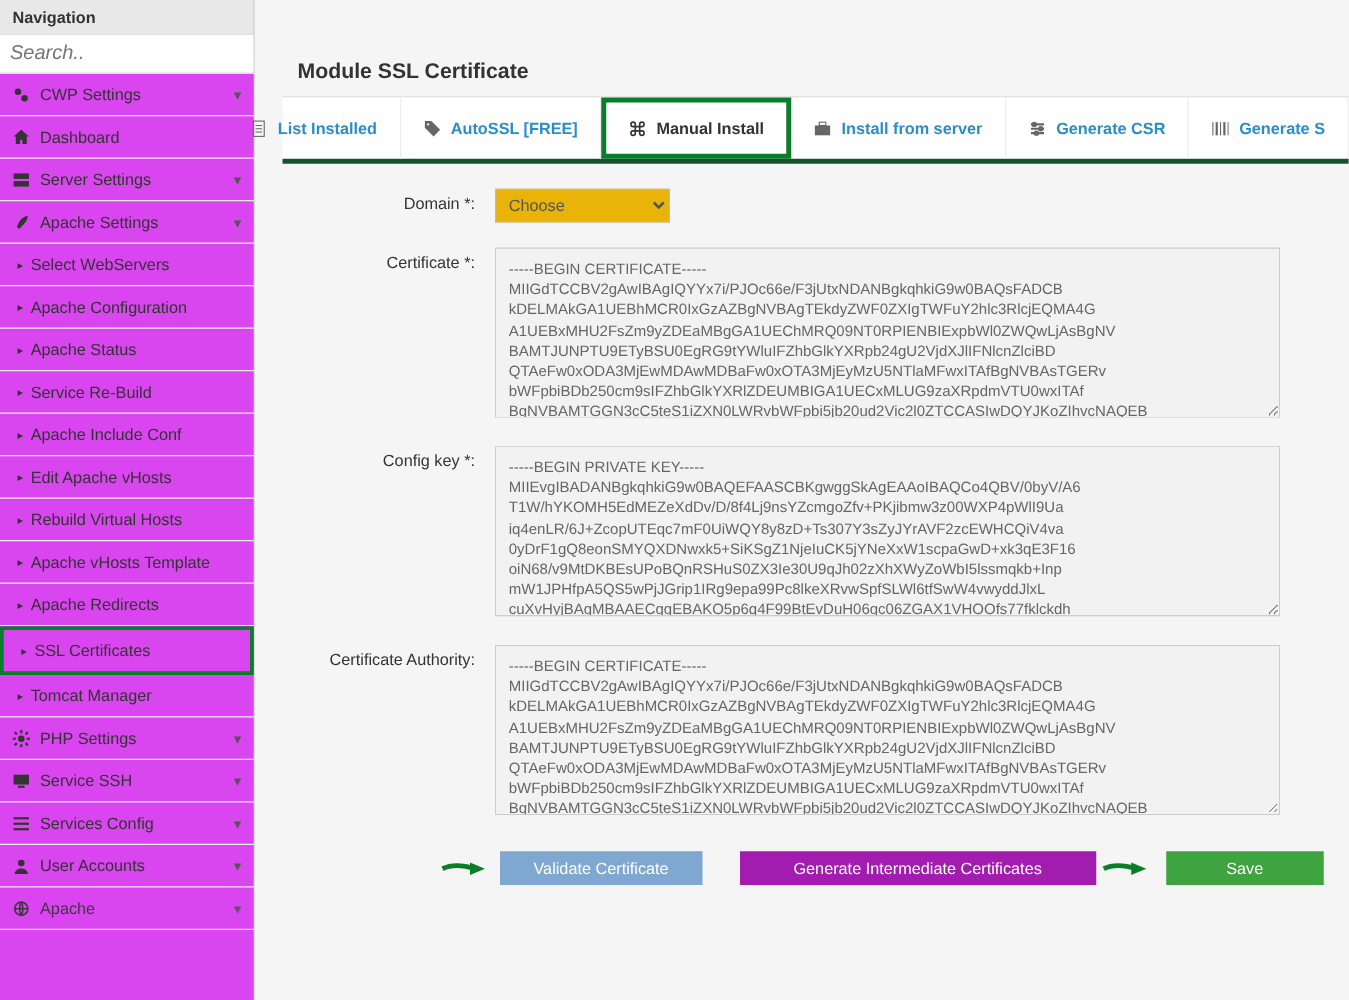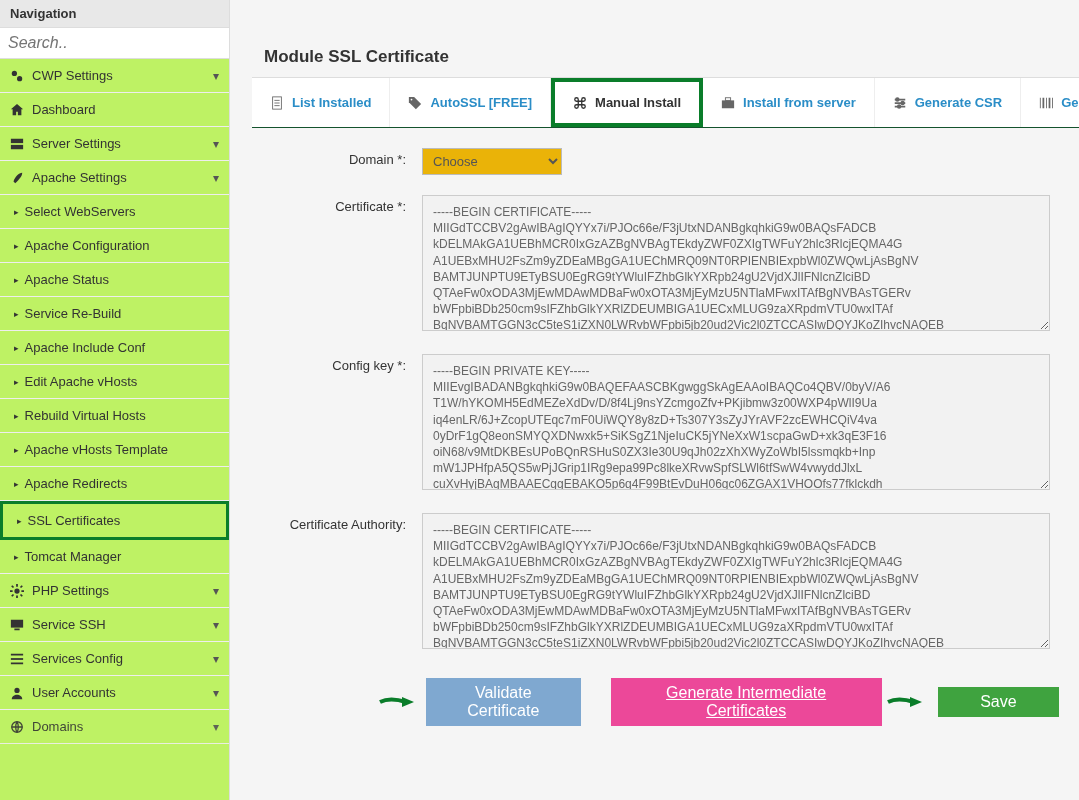--- a/index.html
+++ b/index.html
@@ -1,42 +1,42 @@
 <!DOCTYPE html>
 <html><head>
 <meta charset="utf-8">
 <style>
 * { box-sizing: border-box; margin: 0; padding: 0; }
 body { font-family: "Helvetica Neue", Helvetica, Arial, sans-serif; font-size: 13px; color: #333; background: #f5f5f5; width: 1079px; overflow: hidden; }
 .container { display: flex; width: 1079px; }
-.sidebar { width: 230px; background: #bef264; border-right: 1px solid #ddd; min-height: 800px; }
+.sidebar { width: 204px; background: #d946ef; border-right: 1px solid #ddd; min-height: 800px; }
 .nav-title { background: #e8e8e8; padding: 6px 10px; font-weight: bold; font-size: 13px; border-bottom: 1px solid #ddd; color: #333; }
 .search-box { width: 100%; border: none; border-bottom: 1px solid #ddd; padding: 6px 8px; font-size: 16px; color: #888; font-style: italic; background: #fff; outline: none; }
 .nav-item { display: flex; align-items: center; justify-content: space-between; padding: 9px 10px; border-bottom: 1px solid #eee; font-size: 13px; color: #333; cursor: pointer; }
 .nav-item .label { display: flex; align-items: center; gap: 8px; }
 .nav-item .icn { width: 14px; height: 14px; display: inline-flex; align-items: center; justify-content: center; color: #333; }
 .sub-item { display: flex; align-items: center; gap: 6px; padding: 9px 10px 9px 14px; border-bottom: 1px solid #eee; font-size: 13px; color: #333; cursor: pointer; }
 .sub-item .caret { font-size: 9px; color: #333; }
 .sub-item.hl { border: 3px solid #0a7d2a; }
 .main { flex: 1; padding: 5px 0 0 22px; width: 849px; margin-top: 32px; }
 .mod-title { font-size: 17px; font-weight: bold; padding: 10px 12px; border-bottom: 1px solid #ddd; color: #333; }
-.tabs { display: flex; background: #fff; border-bottom: 1px solid #14532d; }
+.tabs { display: flex; background: #fff; border-bottom: 4px solid #14532d; justify-content: flex-end; }
 .tab { display: flex; align-items: center; gap: 8px; padding: 13px 18px; border-right: 1px solid #eee; color: #2a8dc7; font-size: 13px; font-weight: bold; cursor: pointer; white-space: nowrap; }
 .tab .ticn { width: 14px; height: 14px; display: inline-flex; align-items: center; justify-content: center; color: #666; }
 .tab.active { border: 4px solid #0a7d2a; color: #333; }
 .form-area { padding: 20px 20px 6px 20px; }
 .form-row { display: flex; margin-bottom: 20px; }
 .form-label { width: 150px; text-align: right; padding-right: 16px; font-size: 13px; font-weight: normal; color: #333; padding-top: 4px; }
 .form-control { flex: 1; }
 select.domain-sel { width: 140px; padding: 4px 6px; font-size: 13px; border: 1px solid #bbb; background: #eab308; color: #555; }
 textarea.cert-ta { width: 628px; height: 136px; padding: 8px 10px; font-size: 12px; font-family: "Helvetica Neue", Arial, sans-serif; color: #666; background: #f2f2f2; border: 1px solid #ccc; resize: vertical; line-height: 1.35; overflow-y: scroll; }
 .btn-row { display: flex; align-items: center; gap: 4px; padding: 6px 0 0 106px; }
-.btn { padding: 6px 14px; font-size: 16px; border: none; cursor: pointer; color: #fff; }
+.btn { padding: 6px 14px; font-size: 13px; border: none; cursor: pointer; color: #fff; }
 .btn-validate { background: #7fa8d0; width: 180px; text-align: center; }
-.btn-gen { background: #ec4899; width: 320px; text-align: center; margin-left: 26px; text-decoration: underline; }
+.btn-gen { background: #a21caf; width: 320px; text-align: center; margin-left: 26px; }
 .btn-save { background: #3fa33f; width: 140px; text-align: center; margin-left: 4px; }
 .arrow { width: 44px; height: 16px; display: inline-block; position: relative; }
 .arrow svg { width: 44px; height: 16px; }
 .chevdown { display: inline-block; }
 .chevdown::before { content: "▾"; font-size: 12px; color: #555; }
 </style>
 </head>
 <body>
 
 <div class="container">
@@ -185,21 +185,21 @@
       <span class="chevdown"></span>
     </div>
     <div class="nav-item" style="opacity:.9;">
       <span class="label">
           <span class="icn">
             <svg viewBox="0 0 16 16" width="14" height="14" fill="none" stroke="#333" stroke-width="1.5">
               <circle cx="8" cy="8" r="6"></circle>
               <path d="M2 8h12M8 2c2 3 2 9 0 12M8 2c-2 3-2 9 0 12"></path>
             </svg>
           </span>
-          <span>Domains</span>
+          <span>Apache</span>
         </span>
       <span class="chevdown"></span>
     </div>
   </aside>
 
   <main class="main">
     <div class="mod-title">Module SSL Certificate</div>
 
     <div class="tabs">
       <div class="tab">

